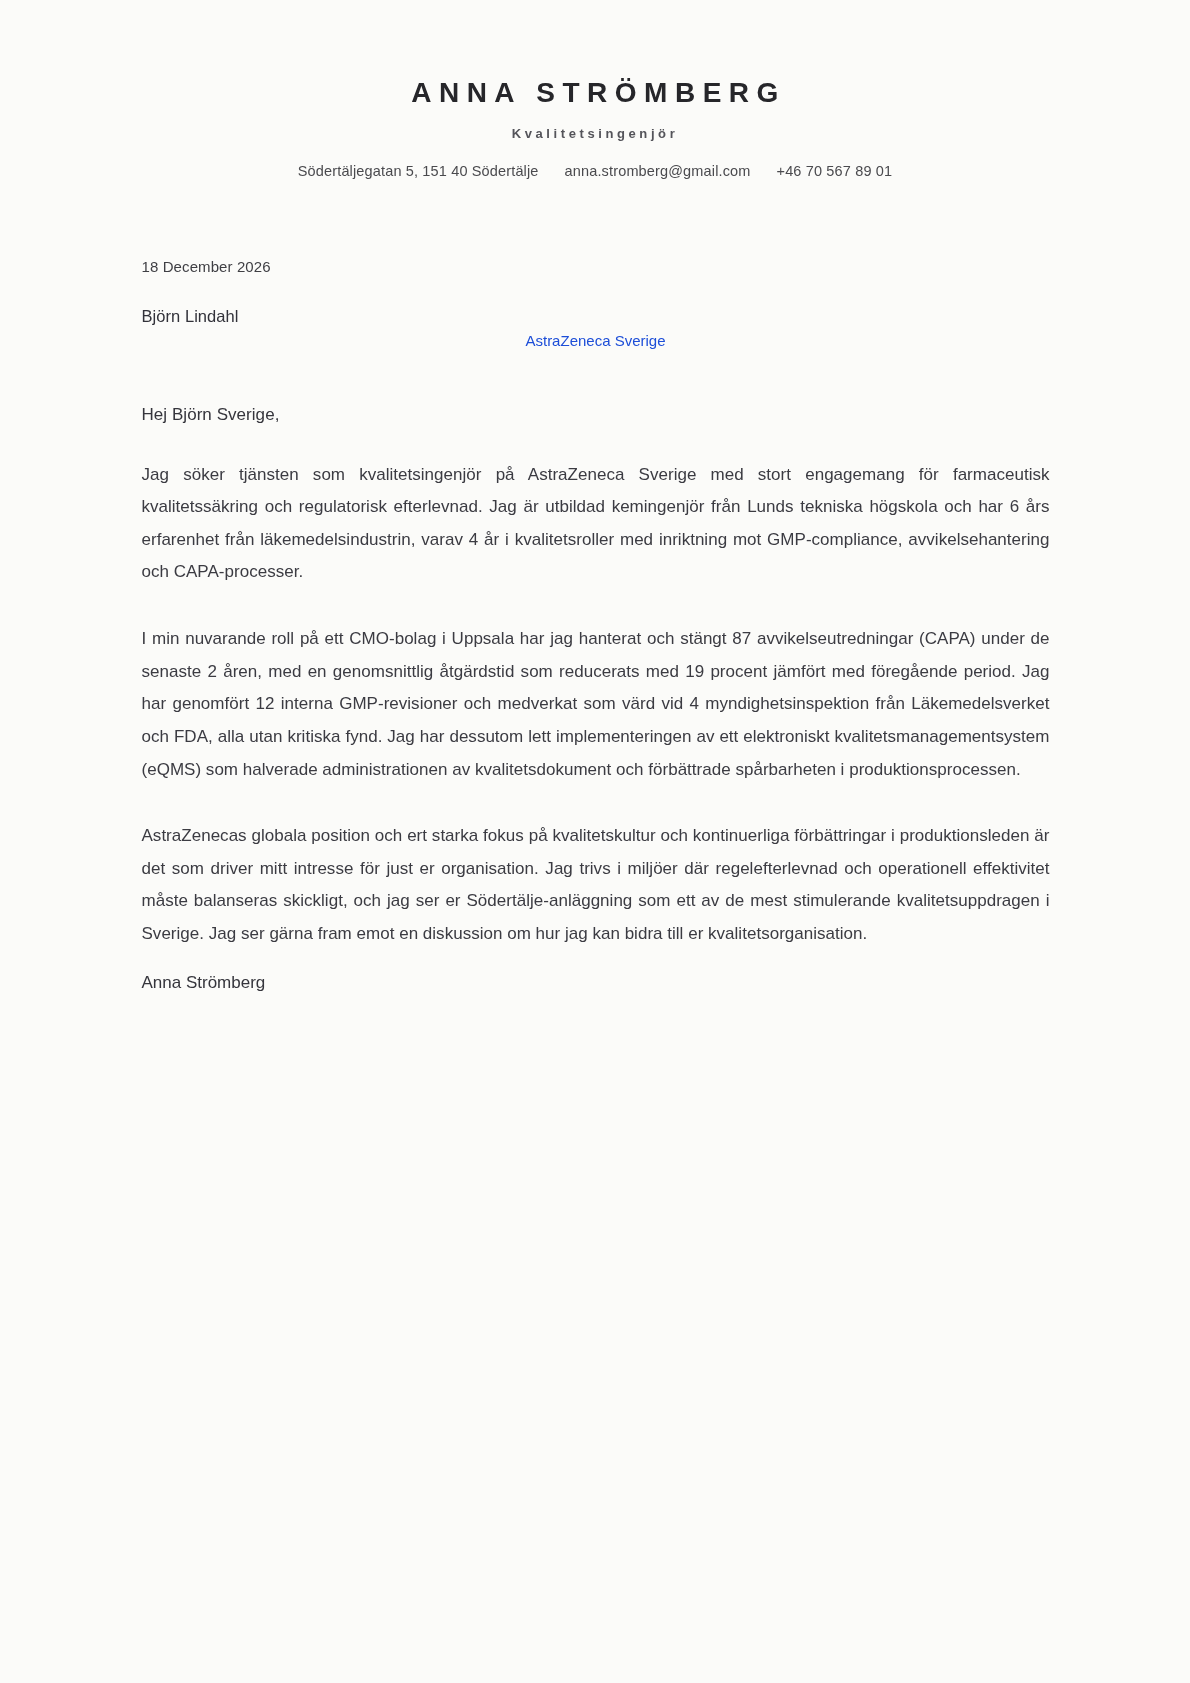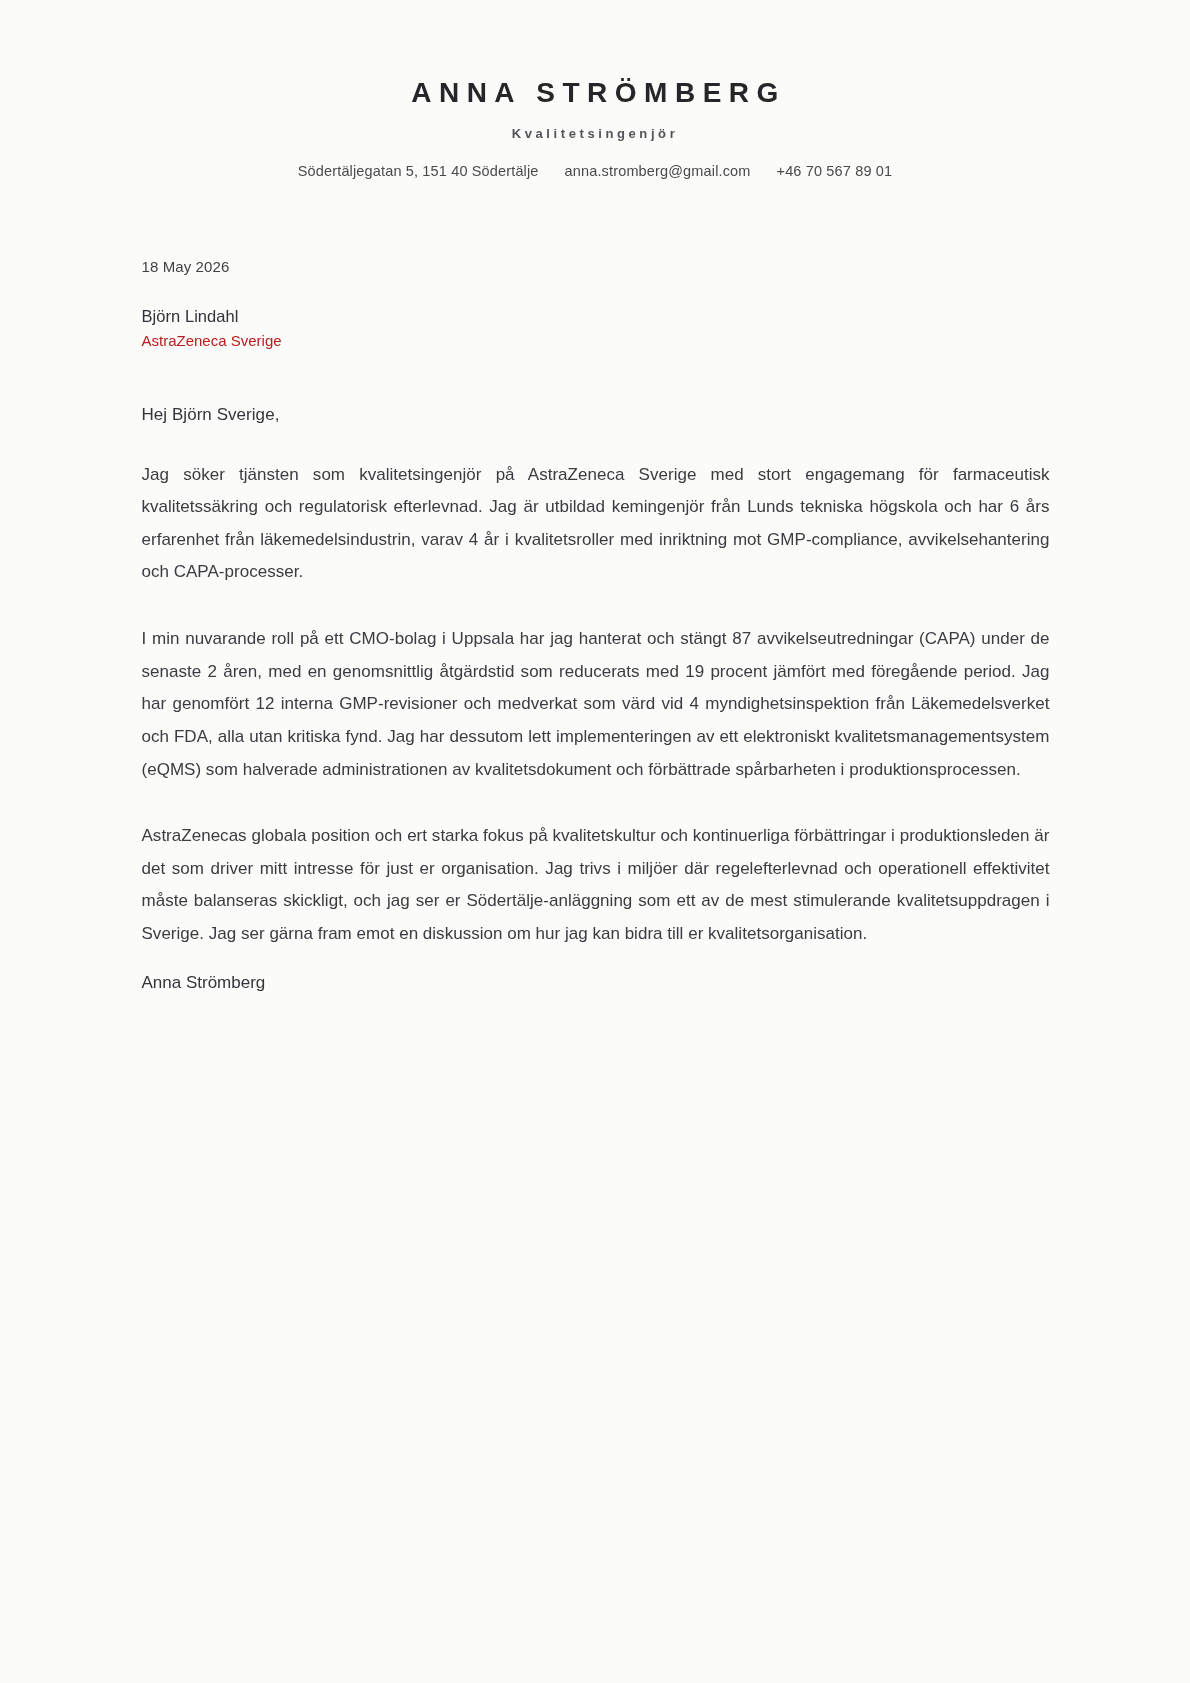--- a/index.html
+++ b/index.html
@@ -80,21 +80,22 @@
   }
   .recipient .rec-name {
     display: block;
     font-size: 16.5px;
     color: #32323a;
     letter-spacing: 0.05px;
   }
   .recipient .rec-org {
     display: block;
     font-size: 15px;
-    color: #b91c1c;
+    color: #1d4ed8;
+    text-align: center;
   }
   .salutation {
     margin-top: 52px;
     font-size: 17px;
     color: #35353c;
     letter-spacing: 0.05px;
   }
   .para {
     margin-top: 34px;
     font-size: 17px;
@@ -128,21 +129,21 @@
       <span class="contact-item">Södertäljegatan 5, 151 40 Södertälje</span>
       <span class="contact-gap"></span>
       <span class="contact-item">anna.stromberg@gmail.com</span>
       <span class="contact-gap"></span>
       <span class="contact-item">+46 70 567 89 01</span>
     </div>
   </header>
 
   <main class="content">
 
-    <div class="date-line">18 May 2026</div>
+    <div class="date-line">18 December 2026</div>
 
     <div class="recipient">
       <span class="rec-name">Björn Lindahl</span>
       <span class="rec-org">AstraZeneca Sverige</span>
     </div>
 
     <div class="salutation">Hej Björn Sverige,</div>
 
     <p class="para">Jag söker tjänsten som kvalitetsingenjör på AstraZeneca Sverige med stort engagemang för farmaceutisk kvalitetssäkring och regulatorisk efterlevnad. Jag är utbildad kemingenjör från Lunds tekniska högskola och har 6 års erfarenhet från läkemedelsindustrin, varav 4 år i kvalitetsroller med inriktning mot GMP-compliance, avvikelsehantering och CAPA-processer.</p>
 

